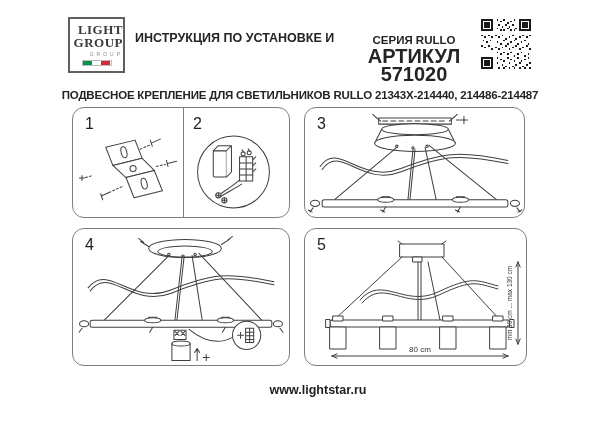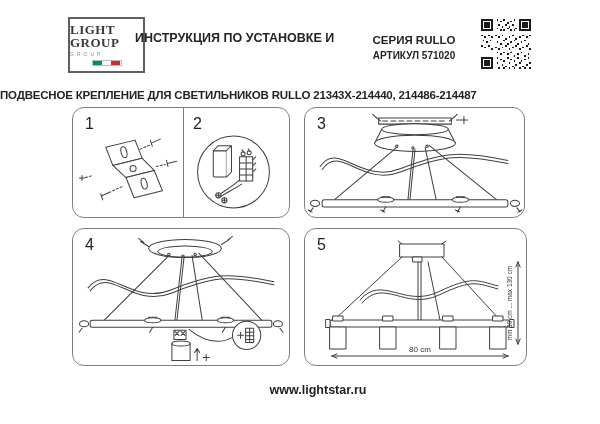--- a/index.html
+++ b/index.html
@@ -2,36 +2,36 @@
 <html><head>
 <meta charset="utf-8">
 <style>
   html,body{margin:0;padding:0;}
   body{
     width:600px;height:424px;position:relative;background:#ffffff;
     font-family:"Liberation Sans", sans-serif;color:#262626;overflow:hidden;
   }
   
   .logo-box{
-    position:absolute;left:68px;top:17px;width:77px;height:56px;
-    border:2px solid #5f5f5f;box-sizing:border-box;text-align:left;
+    position:absolute;left:68px;top:17px;width:57px;height:56px;
+    border:2px solid #5f5f5f;box-sizing:border-box;text-align:right;
     font-family:"Liberation Serif", serif;font-weight:bold;color:#3a3a3a;
     padding-top:4px;
   }
   .logo-word{font-size:13px;line-height:13px;letter-spacing:.5px;}
   .logo-group{font-size:5px;letter-spacing:3px;color:#8a8a8a;margin-top:2px;font-family:"Liberation Sans",sans-serif;font-weight:normal;}
   .logo-flag{width:30px;height:6px;margin:3px auto 0;display:flex;border:1px solid #bbb;box-sizing:border-box;}
   .logo-flag span{flex:1;}
   .title-block{position:absolute;left:135px;top:29px;font-weight:bold;font-size:12.5px;line-height:19px;color:#242424;}
   .series-block{position:absolute;left:352px;top:33px;width:124px;text-align:center;color:#242424;}
   .series-line{font-weight:bold;font-size:11.5px;line-height:14px;}
-  .article-line{font-weight:bold;font-size:10px;line-height:18px;}
+  .article-line{font-weight:bold;font-size:20px;line-height:18px;}
   .qr{position:absolute;left:481px;top:19px;width:50px;height:50px;}
   .subtitle{
-    position:absolute;left:0;top:89px;width:600px;text-align:left;
+    position:absolute;left:0;top:89px;width:600px;text-align:center;
     font-weight:bold;font-size:11.5px;letter-spacing:-.2px;color:#242424;
   }
   
   .card{position:absolute;border:1px solid #7f7f7f;border-radius:12px;box-sizing:border-box;background:#fff;}
   #cardA{left:72px;top:107px;width:218px;height:111px;}
   #cardB{left:304px;top:107px;width:221px;height:111px;}
   #cardC{left:72px;top:228px;width:218px;height:138px;}
   #cardD{left:304px;top:228px;width:223px;height:138px;}
   .card-divider{position:absolute;left:110px;top:0;bottom:0;width:1px;background:#7f7f7f;}
   .panel-num{position:absolute;top:7px;left:12px;font-size:16px;color:#1f1f1f;}

